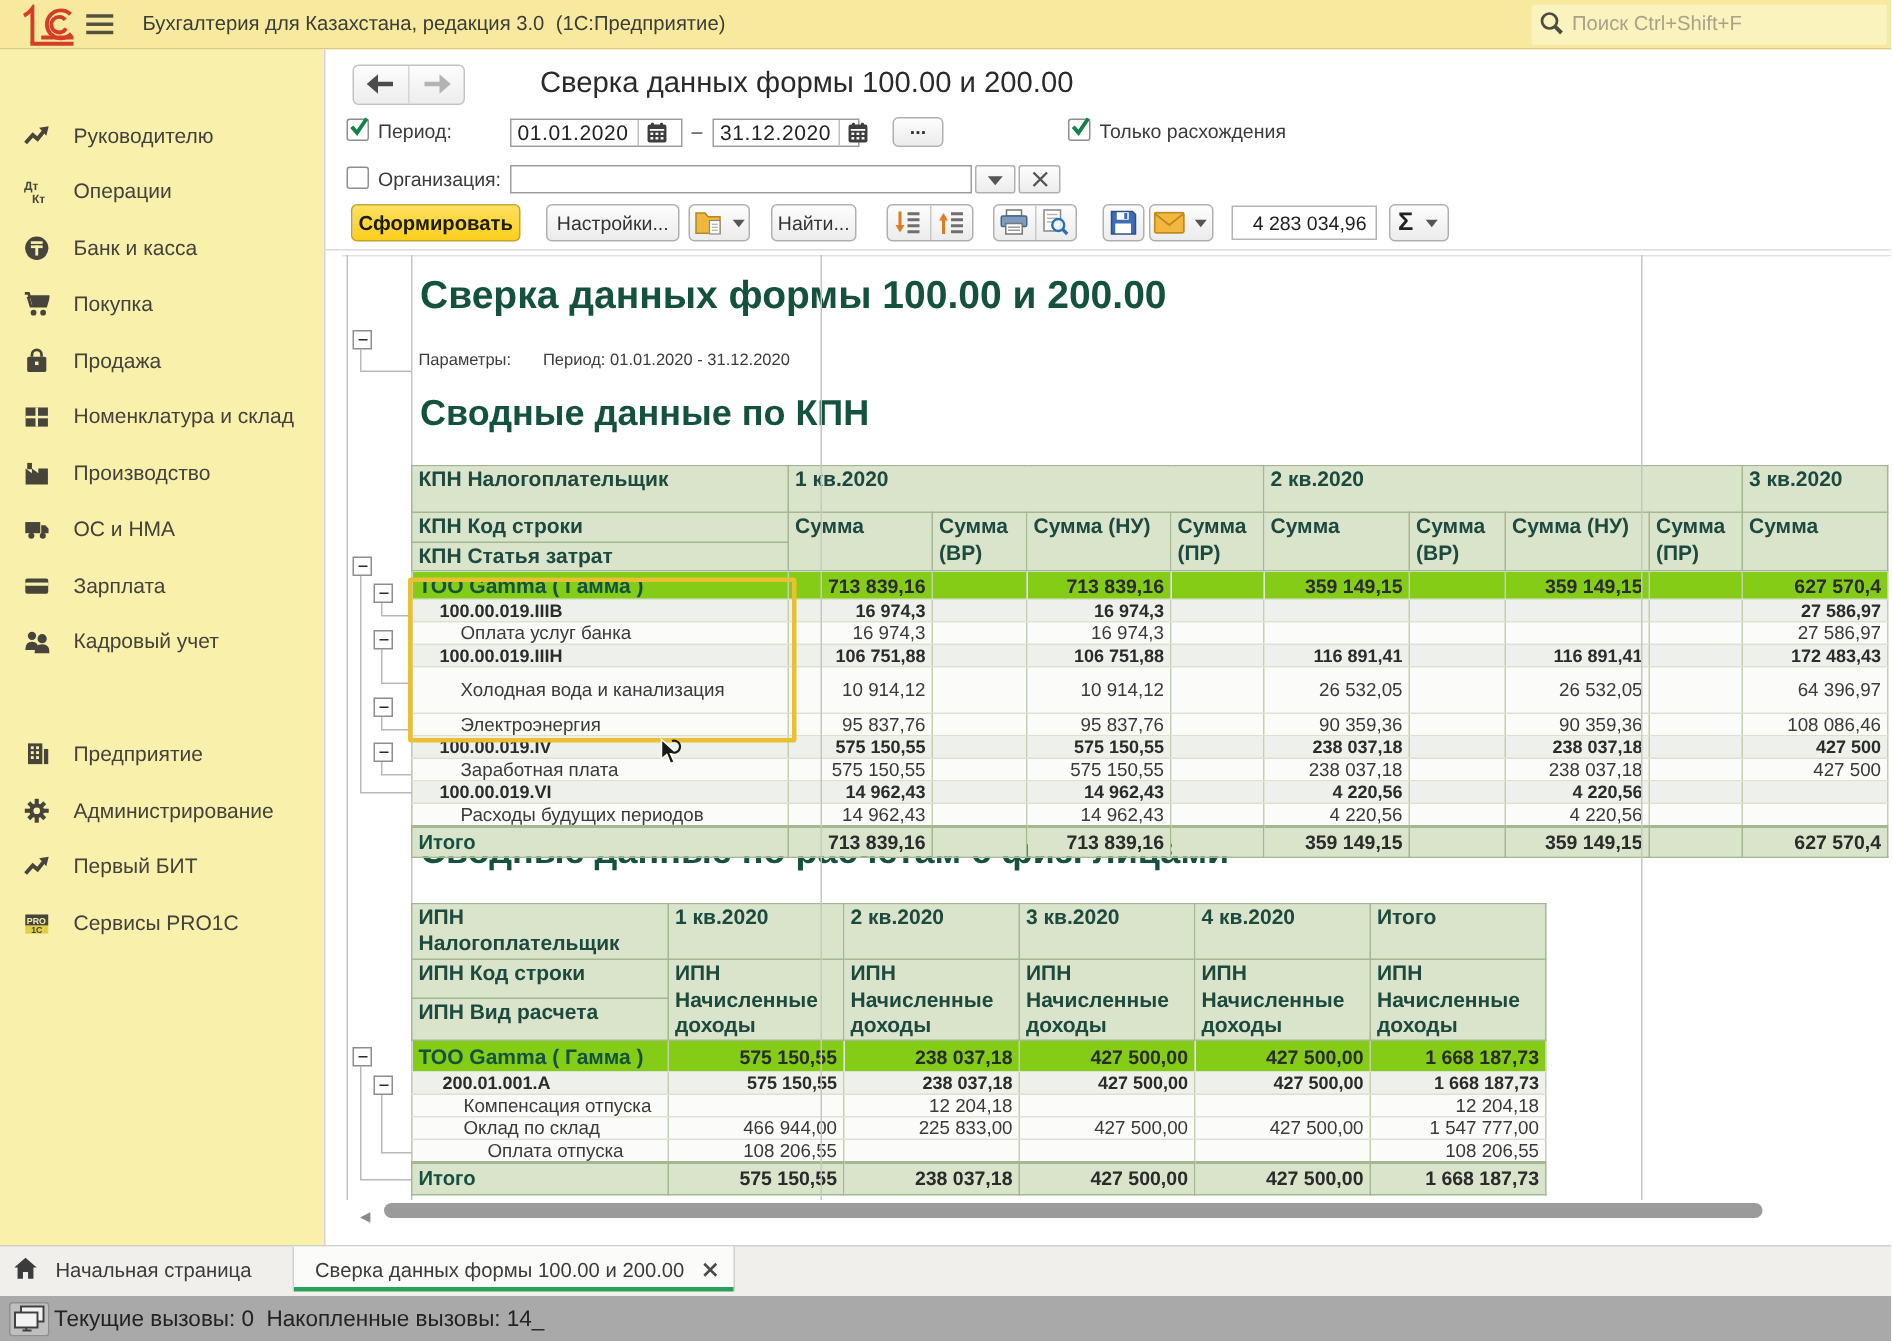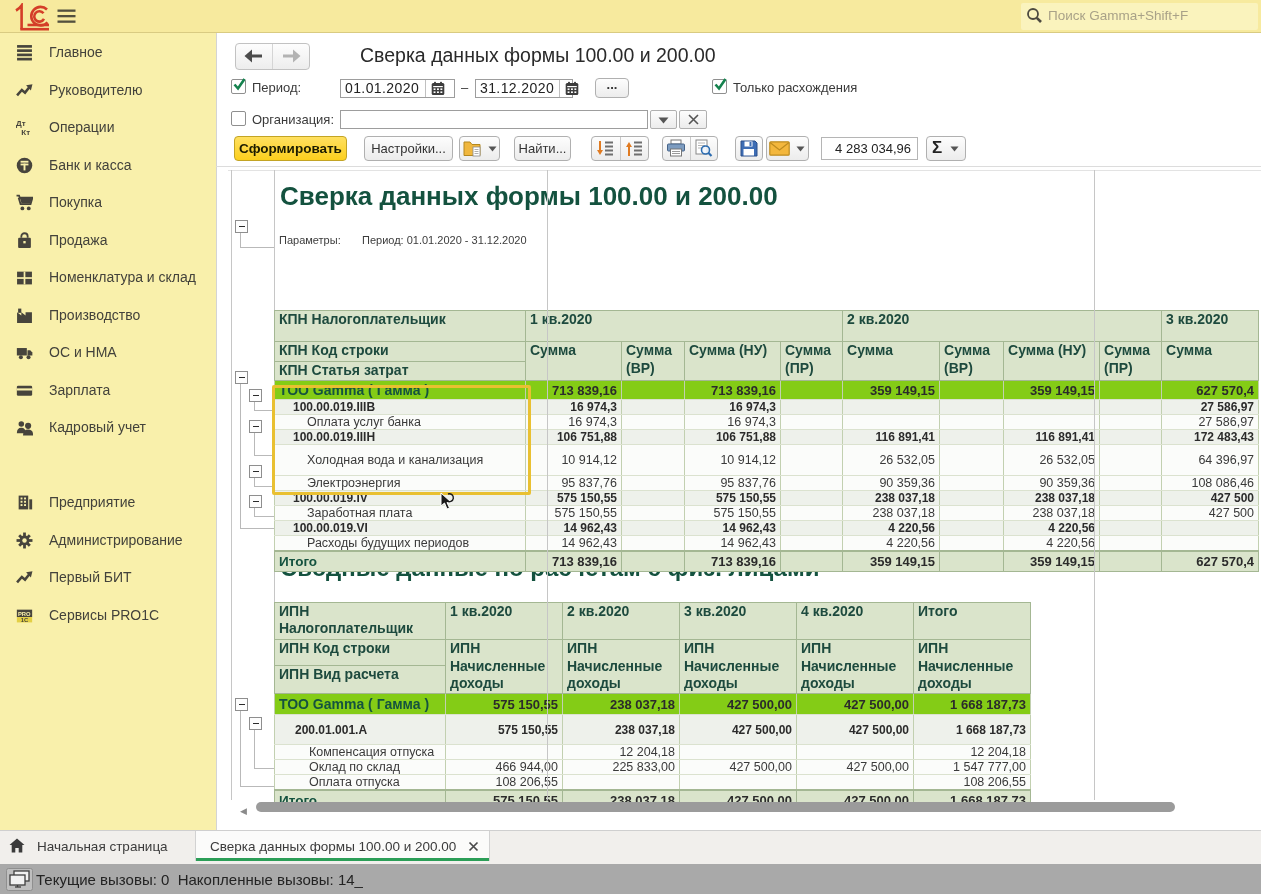--- a/index.html
+++ b/index.html
@@ -53,38 +53,28 @@
 <path d="M30.5,10.2 A5.2,5.2 0 1 0 31,15.9"></path>
 </g>
     </svg>
     <svg class="abs" style="left:57px;top:9px" width="20" height="15" viewBox="0 0 20 15">
 <g fill="#53503e">
         <rect x="0.5" y="0.5" width="18" height="2.3"></rect>
         <rect x="0.5" y="6" width="18" height="2.3"></rect>
         <rect x="0.5" y="11.5" width="18" height="2.3"></rect>
       </g>
     </svg>
+    <div id="apptitle" class="abs">Бухгалтерия для Казахстана, редакция 3.0&nbsp;&nbsp;(1С:Предприятие)</div>
     <div id="searchbox" class="abs"></div>
     <svg class="abs" style="left:1026px;top:7px" width="18" height="18" viewBox="0 0 18 18">
 <circle cx="7" cy="7" r="5" fill="none" stroke="#4d4a40" stroke-width="1.8"></circle>
 <path d="M10.8,10.8 L15,15" stroke="#4d4a40" stroke-width="2.6"></path>
     </svg>
-    <div id="searchtxt" class="abs">Поиск Gamma+Shift+F</div>
+    <div id="searchtxt" class="abs">Поиск Ctrl+Shift+F</div>
     <div id="sidebar" class="abs"></div>
-    <div class="mi" style="top:37.0px">
-      <span class="ic"><svg viewBox="0 0 16 16" width="17" height="17">
-          <g fill="#47443c">
-            <rect x="1" y="1" width="14" height="2.5"></rect>
-            <rect x="1" y="5" width="14" height="2.5"></rect>
-            <rect x="1" y="9" width="14" height="2.5"></rect>
-            <rect x="1" y="13" width="14" height="2.5"></rect>
-          </g>
-        </svg></span>
-      <span class="tx">Главное</span>
-    </div>
     <div class="mi" style="top:74.5px">
       <span class="ic"><svg viewBox="0 0 16 16" width="17" height="17">
           <path d="M1,12.5 L5.5,7.5 L8.5,10 L12.5,5" fill="none" stroke="#47443c" stroke-width="2.4"></path>
           <polygon points="9.5,3 15.5,2 14,8" fill="#47443c"></polygon>
         </svg></span>
       <span class="tx">Руководителю</span>
     </div>
     <div class="mi" style="top:112.0px">
       <span class="ic"><svg viewBox="0 0 16 16" width="17" height="17">
           <text x="0" y="7" font-size="7.5" font-weight="bold" fill="#47443c">Дт</text>
@@ -353,20 +343,21 @@
     </svg>
     <div class="abs" style="left:216px;top:166px;width:1045px;height:1px;background:#dcdcdc"></div>
     <div class="abs" style="left:228px;top:170px;width:1033px;height:1px;background:#e3e3e3"></div>
     <div class="vline" style="left:231px;top:170px;height:630px"></div>
     <div class="vline" style="left:274px;top:170px;height:630px"></div>
     <div class="vline" style="left:547px;top:170px;height:630px;z-index:4"></div>
     <div class="vline" style="left:1094px;top:170px;height:630px;z-index:4"></div>
     <div class="rept1 abs" style="left:280px;top:183px;font-size:26px;line-height:26px">Сверка данных формы 100.00 и 200.00</div>
     <div class="abs" style="left:279px;top:234px;font-size:11px;color:#3c3c3c">Параметры:</div>
     <div class="abs" style="left:362px;top:234px;font-size:11px;color:#3c3c3c">Период: 01.01.2020 - 31.12.2020</div>
+    <div class="rept1 abs" style="left:280px;top:264px;font-size:24px;line-height:24px">Сводные данные по КПН</div>
     <div class="rept1 abs" style="left:280px;top:556px;font-size:24px;line-height:24px">Сводные данные по расчетам с физ. лицами</div>
     <table class="abs" style="left:274px;top:310px;width:984px">
       <colgroup>
         <col style="width:251px">
         <col style="width:96px">
         <col style="width:63px">
         <col style="width:96px">
         <col style="width:62px">
         <col style="width:97px">
         <col style="width:64px">
@@ -560,21 +551,21 @@
           <td class="h">ИПН Вид расчета</td>
         </tr>
         <tr class="gam" style="height:21px">
           <td class="lab" style="padding-left:4px">ТОО Gamma ( Гамма )</td>
           <td class="num">575 150,55</td>
           <td class="num">238 037,18</td>
           <td class="num">427 500,00</td>
           <td class="num">427 500,00</td>
           <td class="num">1 668 187,73</td>
         </tr>
-        <tr class="grp" style="height:30px">
+        <tr class="grp" style="height:15px">
           <td class="lab" style="padding-left:20px">200.01.001.A</td>
           <td class="num">575 150,55</td>
           <td class="num">238 037,18</td>
           <td class="num">427 500,00</td>
           <td class="num">427 500,00</td>
           <td class="num">1 668 187,73</td>
         </tr>
         <tr class="chl" style="height:15px">
           <td class="lab" style="padding-left:34px">Компенсация отпуска</td>
           <td class="num"></td>
@@ -585,21 +576,21 @@
         </tr>
         <tr class="chl" style="height:15px">
           <td class="lab" style="padding-left:34px">Оклад по склад</td>
           <td class="num">466 944,00</td>
           <td class="num">225 833,00</td>
           <td class="num">427 500,00</td>
           <td class="num">427 500,00</td>
           <td class="num">1 547 777,00</td>
         </tr>
         <tr class="chl" style="height:15px">
-          <td class="lab" style="padding-left:34px">Оплата отпуска</td>
+          <td class="lab" style="padding-left:50px">Оплата отпуска</td>
           <td class="num">108 206,55</td>
           <td class="num"></td>
           <td class="num"></td>
           <td class="num"></td>
           <td class="num">108 206,55</td>
         </tr>
         <tr class="tot" style="height:21px">
           <td class="lab" style="padding-left:4px">Итого</td>
           <td class="num">575 150,55</td>
           <td class="num">238 037,18</td>

